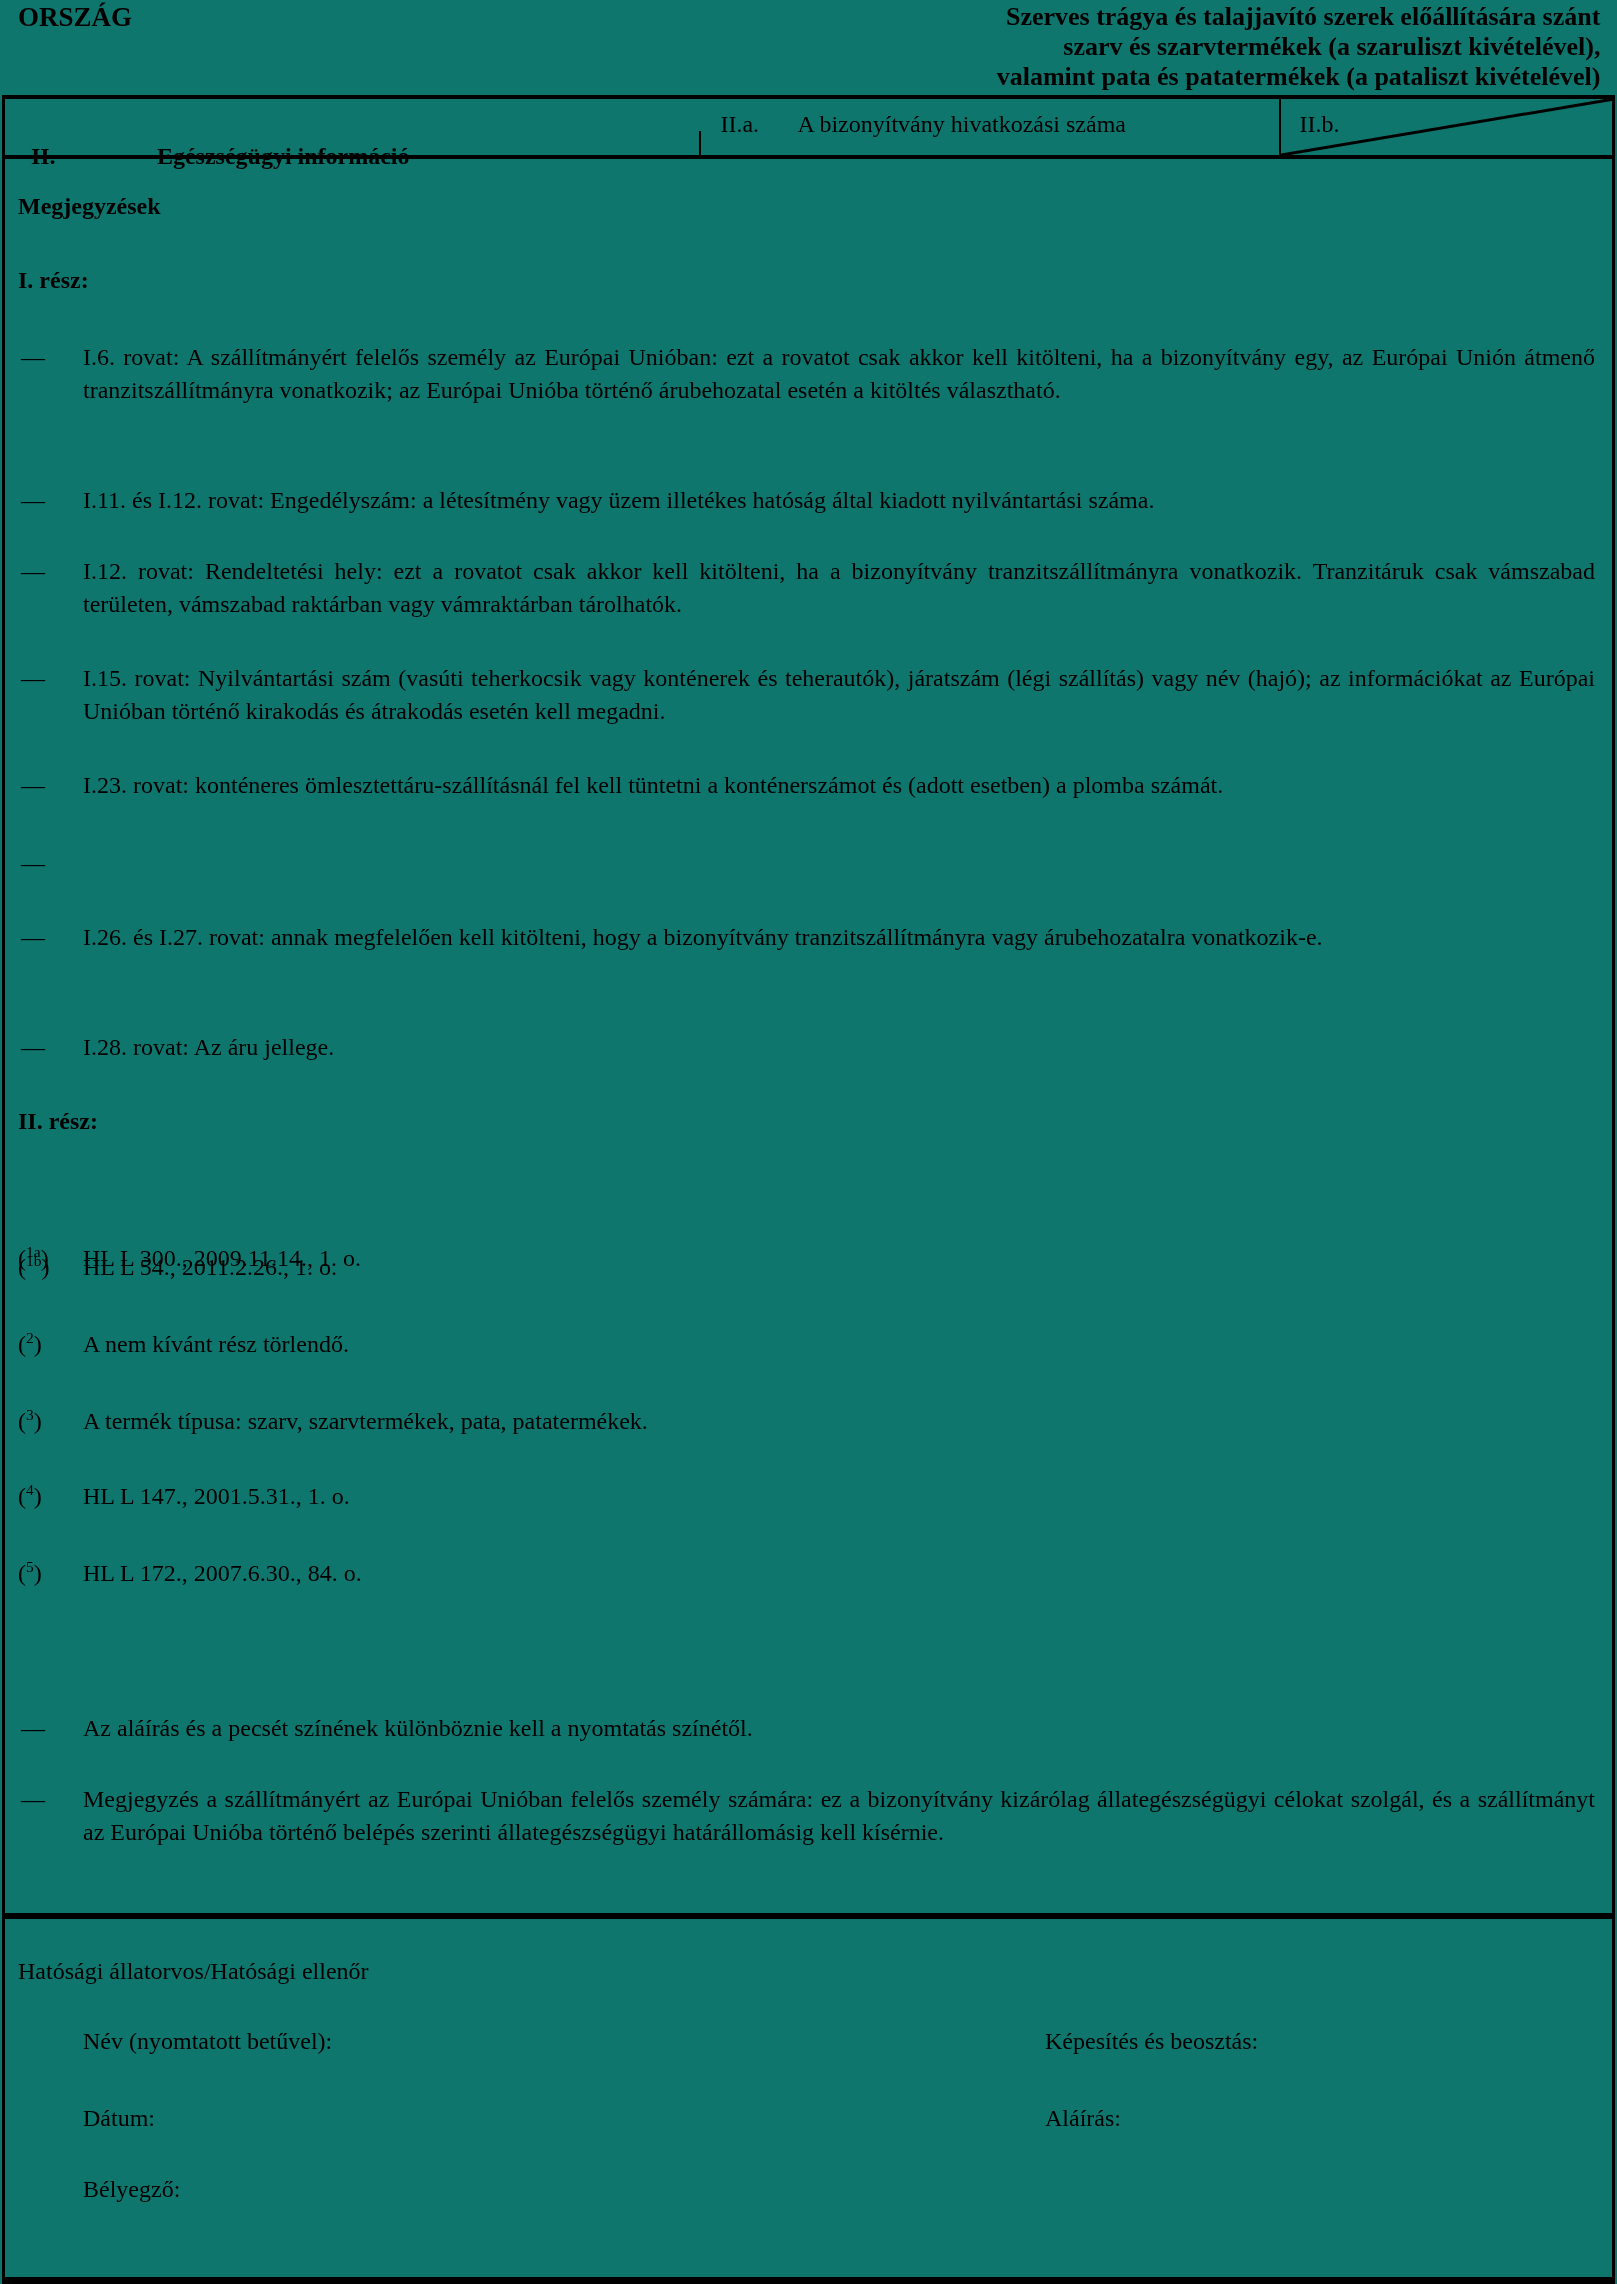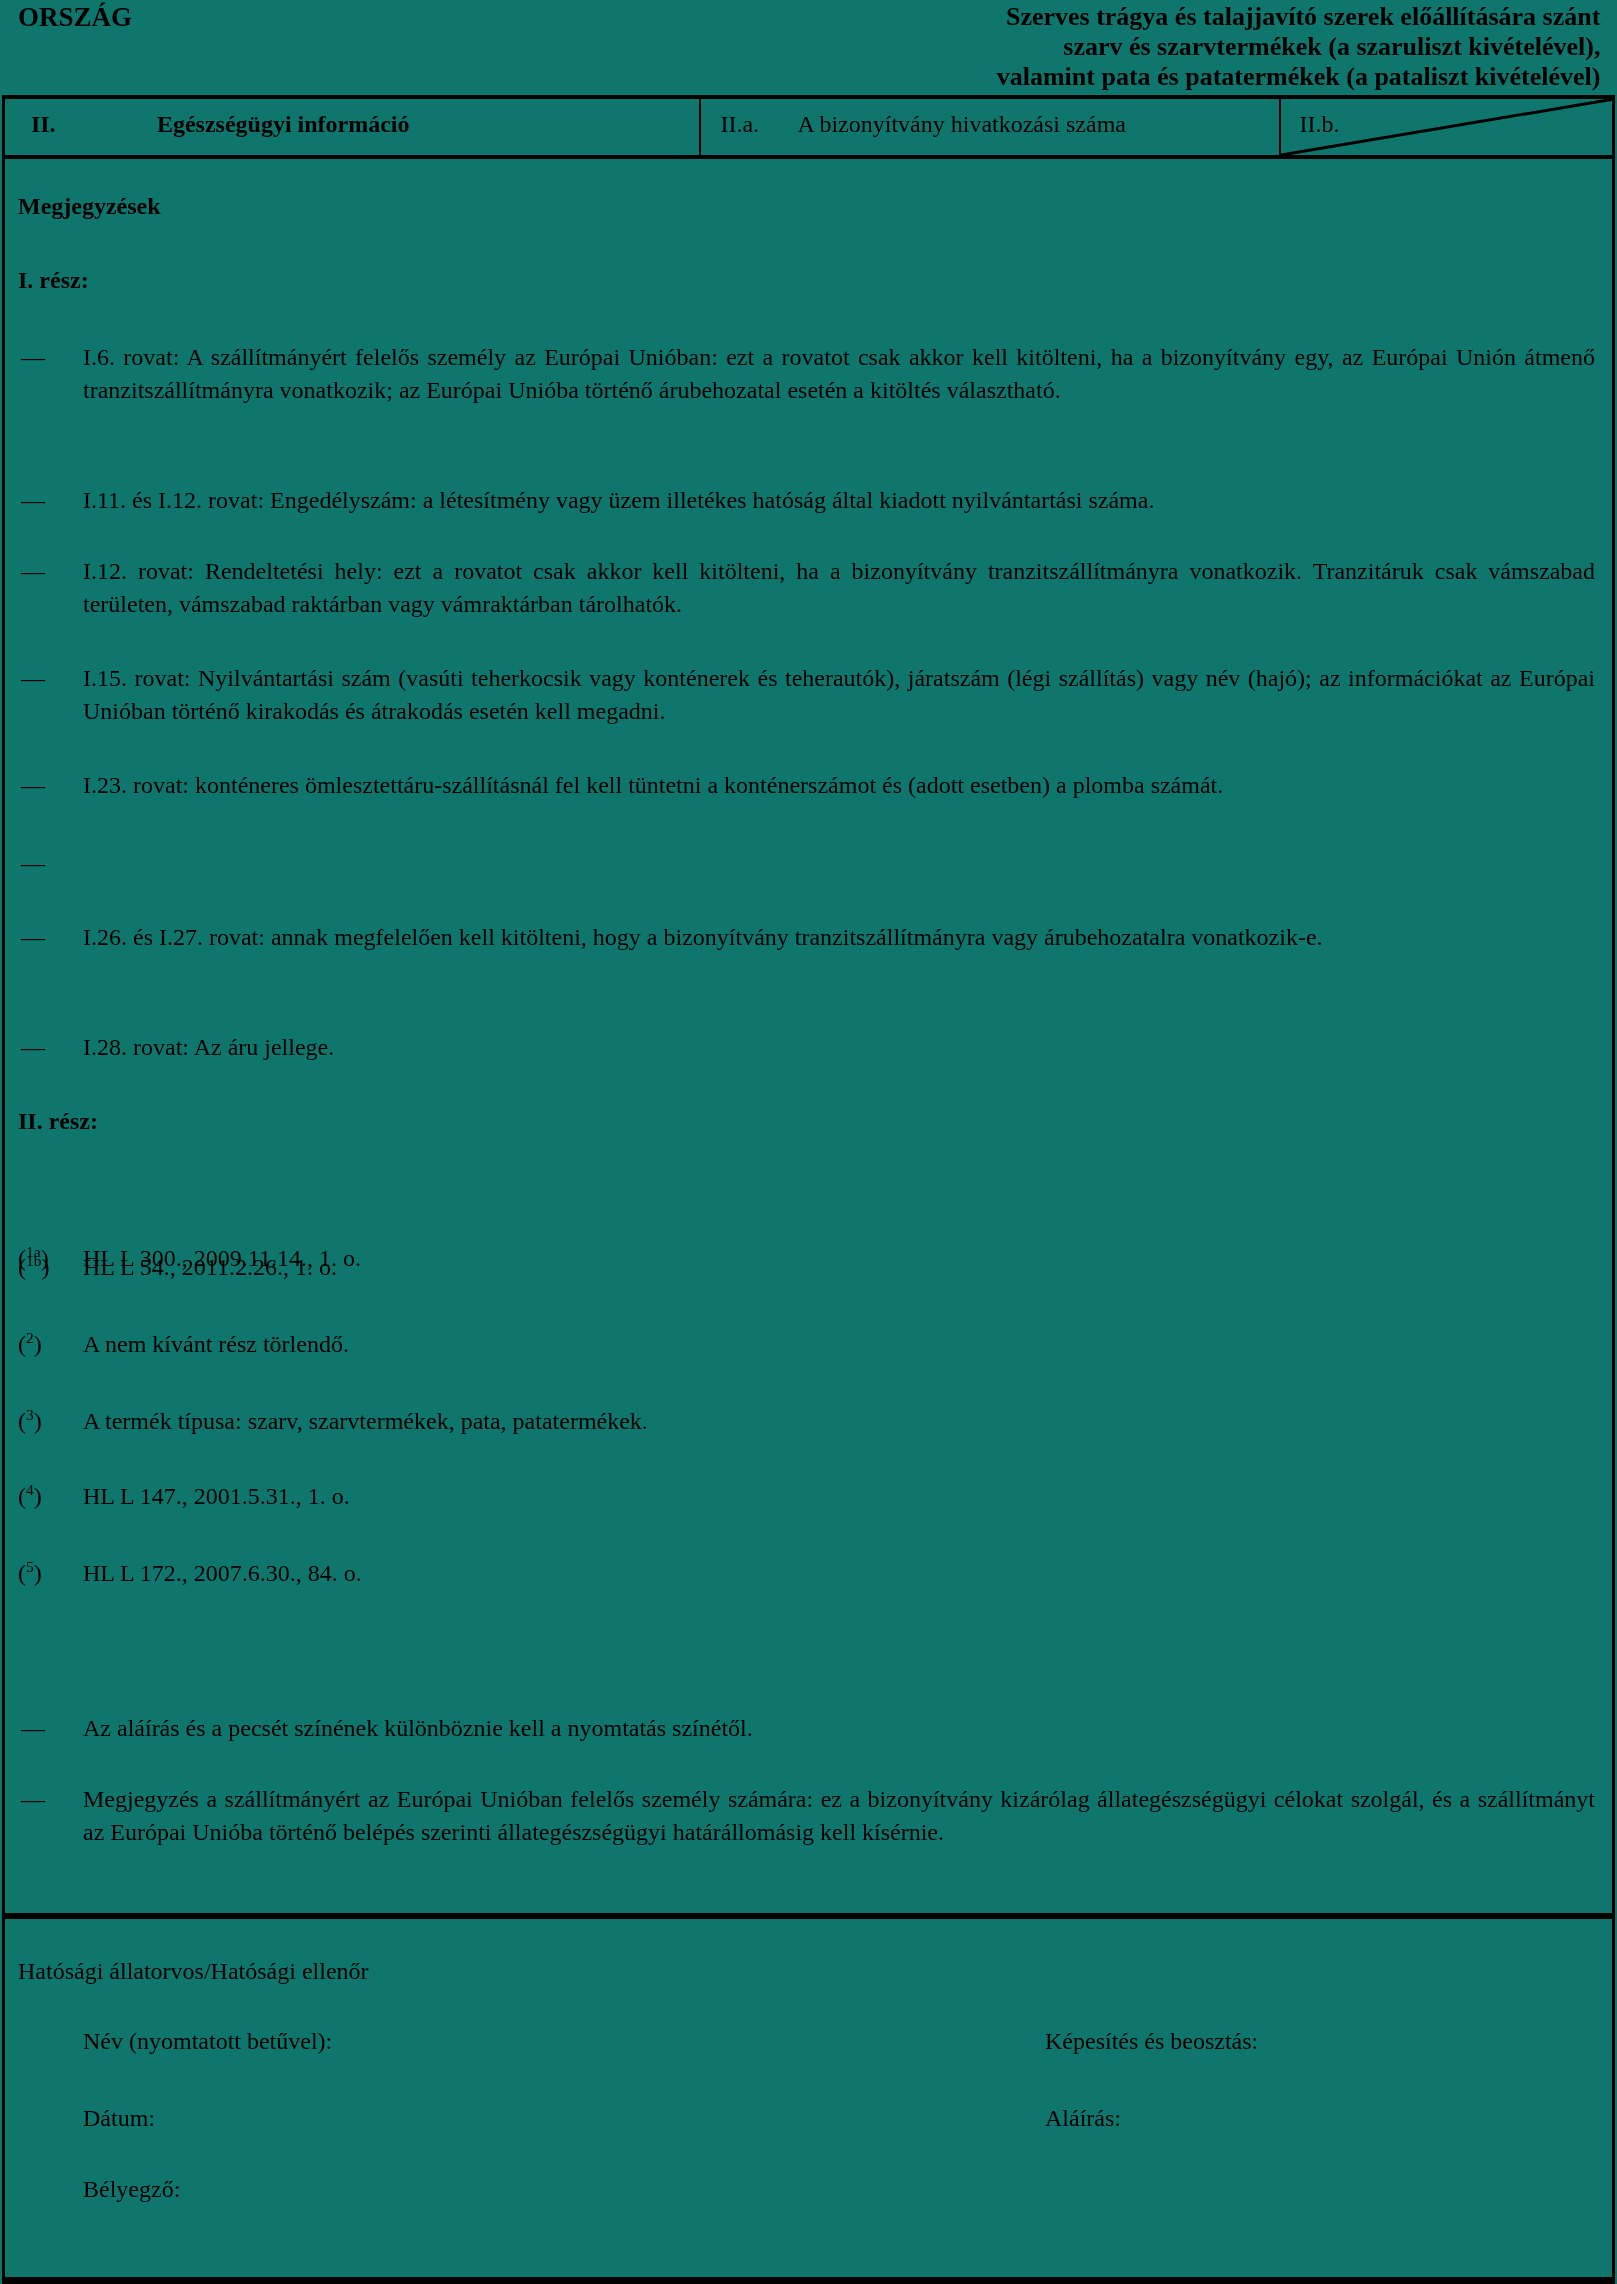--- a/index.html
+++ b/index.html
@@ -27,21 +27,21 @@
   .b-right{right:2.4px;top:95px;width:2.4px;height:2189px;}
   .b-bottom{left:2.4px;top:2277px;right:2.4px;height:7.1px;}
   .b-mid{left:2.4px;top:1913px;right:2.4px;height:6px;}
   
   .hdr{
     position:absolute;left:2.4px;right:2.4px;top:95px;height:64px;
     border-top:4.8px solid #000;border-bottom:4.8px solid #000;
     box-sizing:border-box;display:flex;font-size:24px;line-height:28.5px;
   }
   .hdr .cell{box-sizing:border-box;padding-top:11.3px;}
-  .hdr .c1{width:699px;border-right:2.4px solid #000;font-weight:bold;padding-left:28.5px;}
+  .hdr .c1{width:699px;border-right:2.4px solid #000;font-weight:bold;padding-left:28.5px;margin-top:32px;}
   .hdr .c1 .no{display:inline-block;width:126px;}
   .hdr .c2{width:580px;border-right:2.4px solid #000;padding-left:19px;}
   .hdr .c2 .no{display:inline-block;width:77px;}
   .hdr .c3{flex:1;position:relative;padding-left:18px;}
   .hdr .c3 svg{position:absolute;left:0;top:0;width:100%;height:100%;display:block;}
   
   .h-bold{position:absolute;left:18px;font-size:24px;font-weight:bold;line-height:33px;}
   .item{
     position:absolute;left:21px;width:1574px;
     padding-left:62px;box-sizing:border-box;

